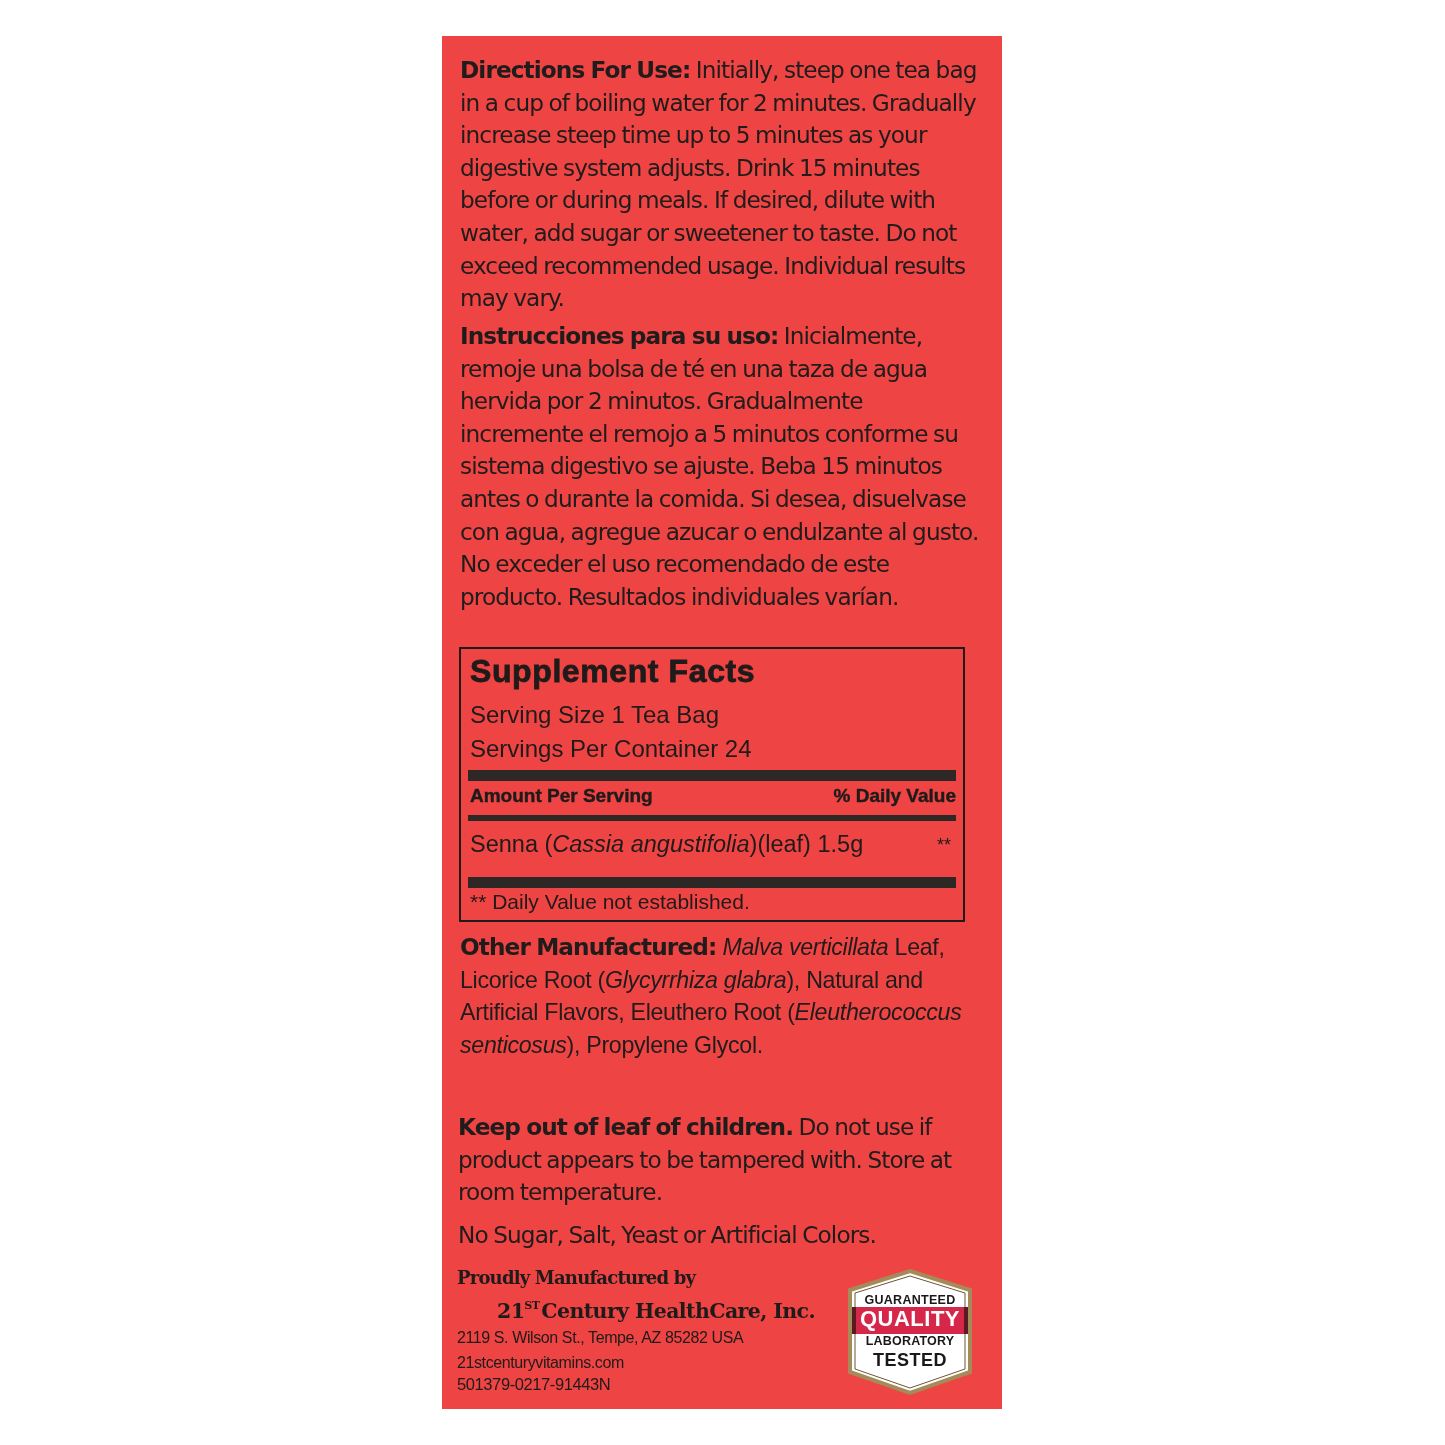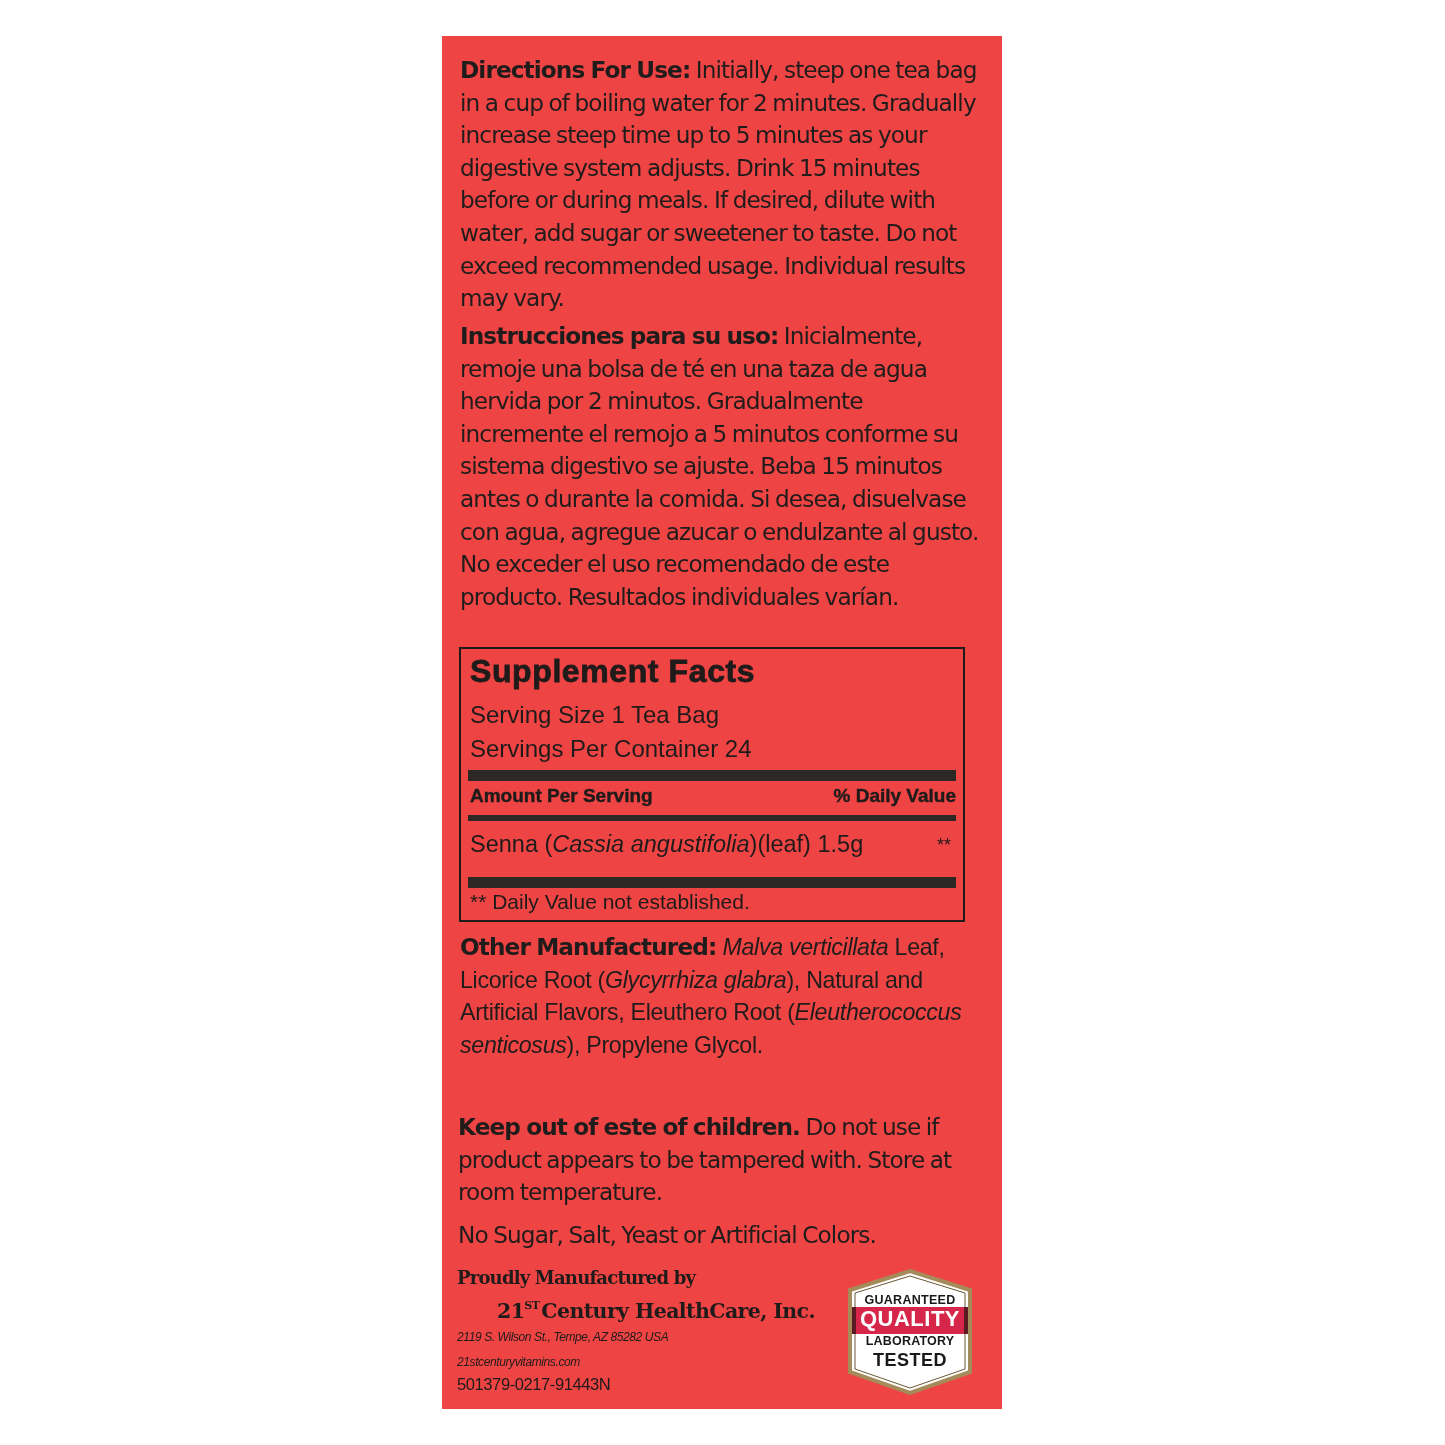--- a/index.html
+++ b/index.html
@@ -86,21 +86,21 @@
     font-family: "DejaVu Serif", serif; font-weight: bold;
     font-size: 18px; letter-spacing: -0.8px; line-height: 28px;
   }
   .mfr .company {
     font-family: "DejaVu Serif", serif; font-weight: bold;
     font-size: 20.5px; letter-spacing: -0.6px; line-height: 28px; margin-left: 40px;
   }
   .mfr .company sup { font-size: 11px; vertical-align: 9px; margin-right: 2px; }
   .mfr .addr, .mfr .web {
     font-family: "Liberation Sans", sans-serif;
-    font-size: 12px; line-height: 25px; letter-spacing: -0.4px; font-style: italic;
+    font-size: 16px; line-height: 25px; letter-spacing: -0.4px;
   }
   .mfr .code {
     font-family: "Liberation Sans", sans-serif;
     font-size: 16.5px; letter-spacing: -0.4px;
   }
 
   .badge {
     position: absolute; left: 403px; top: 1232px;
     width: 130px; height: 128px;
   }
@@ -145,21 +145,21 @@
     </div>
     <div class="bar bar3"></div>
     <div class="foot">** Daily Value not established.</div>
   </div>
 
   <div class="para other">
     <b>Other Manufactured:</b> <i>Malva verticillata</i><span> Leaf, Licorice Root (</span><i>Glycyrrhiza glabra</i><span>), Natural and Artificial Flavors, Eleuthero Root (</span><i>Eleutherococcus senticosus</i><span>), Propylene Glycol.</span>
   </div>
 
   <div class="para keep">
-    <b>Keep out of este of children.</b><span> Do not use if product appears to be tampered with. Store at room temperature.</span>
+    <b>Keep out of leaf of children.</b><span> Do not use if product appears to be tampered with. Store at room temperature.</span>
   </div>
 
   <div class="para nosugar">No Sugar, Salt, Yeast or Artificial Colors.</div>
 
   <div class="mfr">
     <div class="proudly">Proudly Manufactured by</div>
     <div class="company"><span>21</span><sup>ST</sup><span>Century HealthCare, Inc.</span></div>
     <div class="addr">2119 S. Wilson St., Tempe, AZ 85282 USA</div>
     <div class="web">21stcenturyvitamins.com</div>
     <div class="code">501379-0217-91443N</div>

